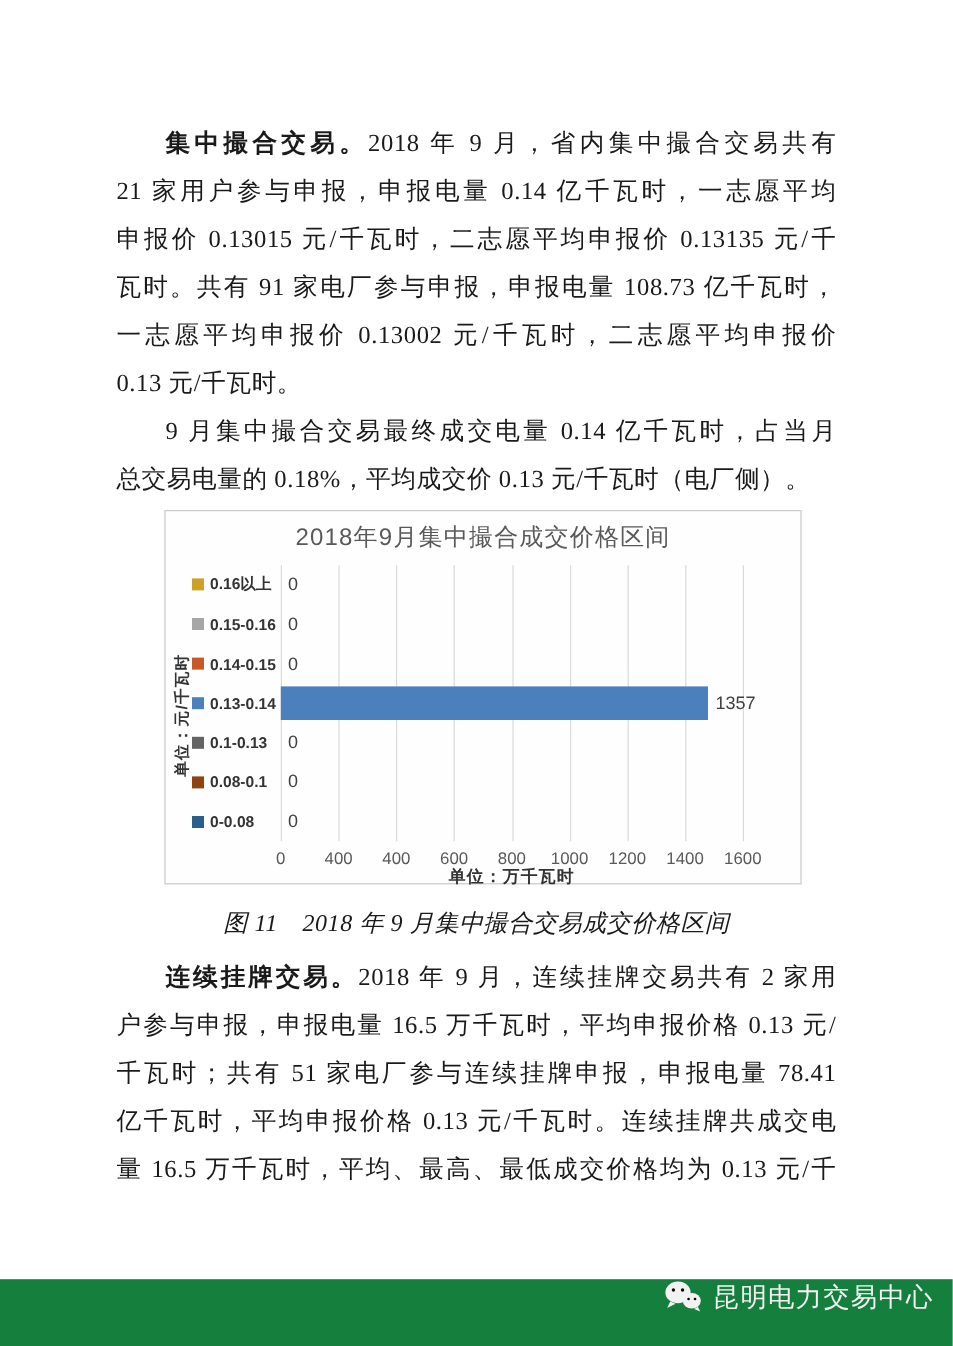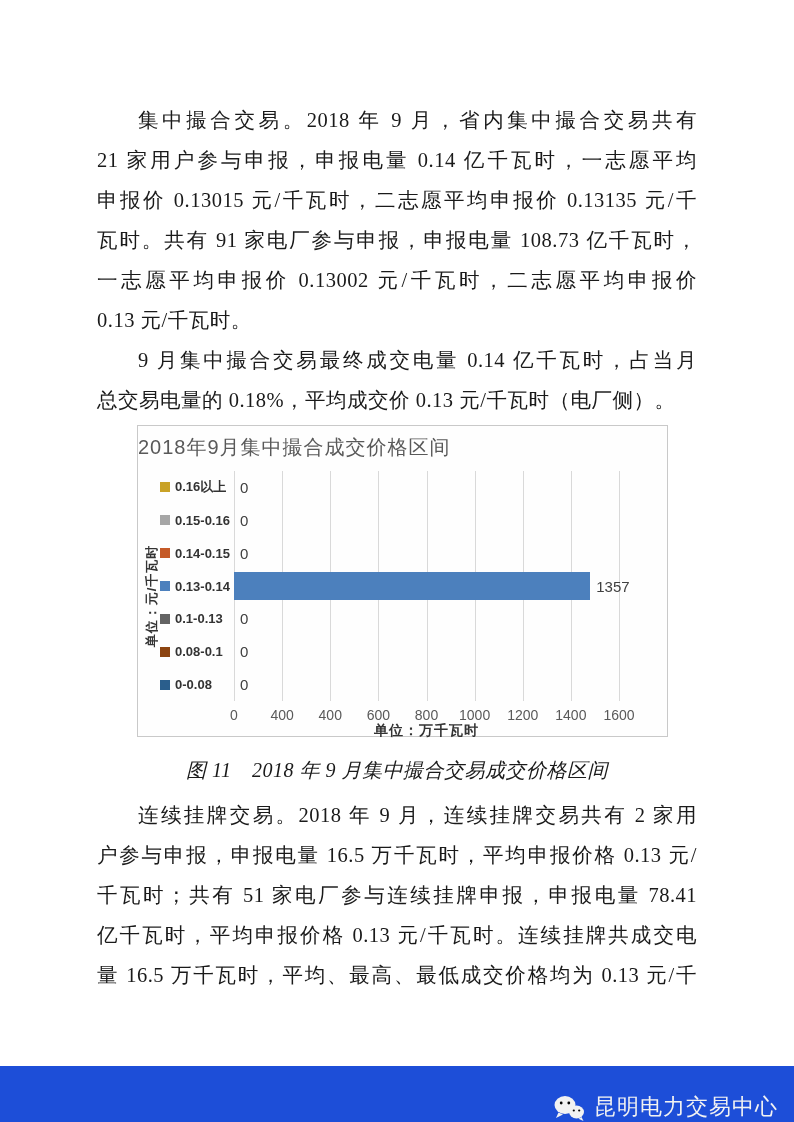--- a/index.html
+++ b/index.html
@@ -15,31 +15,31 @@
   .textblock { position:absolute; left:97px; width:600px; }
   .tb1 { top:100px; }
   .tb2 { top:795px; }
   .line {
     height:40px; line-height:40px; font-size:20.5px;
     text-align:justify; text-align-last:justify;
     white-space:nowrap; letter-spacing:0.5px;
   }
   .line.nojust { text-align-last:left; }
   .line.indent { padding-left:41px; }
-  .lead { font-weight:normal; }
+  .lead { font-weight:bold; }
 
   
   .chart-box {
     position:absolute; left:137px; top:425px; width:531px; height:312px;
     border:1px solid #c9c9c9; background:#fefefe; box-sizing:border-box;
     font-family:"Liberation Sans","DejaVu Sans",sans-serif;
   }
   .chart-title {
     position:absolute; top:8px; left:0; width:100%;
-    text-align:left; font-size:20px; color:#595959; font-weight:500;
+    text-align:center; font-size:20px; color:#595959; font-weight:500;
     letter-spacing:1px;
   }
   .plot { position:absolute; left:96px; top:45px; width:385px; height:230px; }
   .gridline { position:absolute; top:0; bottom:0; width:1px; background:#d9d9d9; }
   .plot-rows, .legend-col { position:absolute; top:45px; height:230px; display:flex; flex-direction:column; }
   .plot-rows { left:96px; width:420px; }
   .legend-col { left:22px; width:74px; }
   .bar-row, .legend-row { flex:1 1 0; display:flex; align-items:center; }
   .bar { height:28px; width:0; }
   .bar-value { margin-left:6px; font-size:15px; color:#404040; }
@@ -65,21 +65,21 @@
     line-height:40px; text-align:center; font-size:20px; letter-spacing:0.5px;font-style:italic;
   }
   .page-number {
     position:absolute; left:0; top:1032px; width:100%; text-align:center;
     font-size:17px; color:#222222; letter-spacing:2px;
   }
 
   
   .footer-bar {
     position:absolute; left:0; bottom:0; width:100%; height:56px;
-    background:#1d4ed8; display:flex; align-items:flex-end;
+    background:#15803d; display:flex; align-items:flex-start;
     justify-content:flex-end; padding-right:16px; box-sizing:border-box; gap:9px;padding-left:26px;
   }
   .brand {
     color:#f2f2f2; font-size:22px; letter-spacing:1px;
     font-family:"Liberation Sans","DejaVu Sans",sans-serif;
   }
   .wechat-logo { display:block; }
 </style>
 </head>
 <body>

